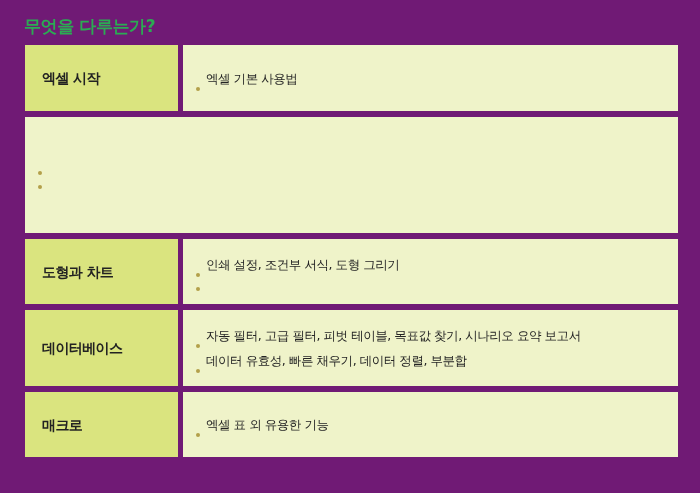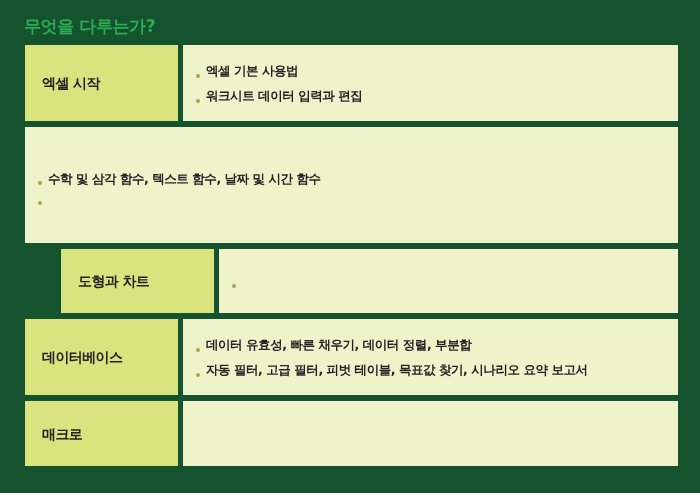--- a/index.html
+++ b/index.html
@@ -12,21 +12,21 @@
     width: 700px;
     height: 493px;
     overflow: hidden;
     font-family: "DejaVu Sans", "Liberation Sans", sans-serif;
     -webkit-font-smoothing: antialiased;
   }
   #page {
     position: relative;
     width: 700px;
     height: 493px;
-    background: #14532d;
+    background: #701a75;
     box-sizing: border-box;
   }
 
   
   .page-title {
     position: absolute;
     left: 24px;
     top: 15px;
     font-size: 17px;
     font-weight: bold;
@@ -74,23 +74,22 @@
     background: #eff3c9;
     box-sizing: border-box;
     padding: 13px 10px 13px 13px;
     display: flex;
     flex-direction: column;
     justify-content: center;
   }
   .topic-item {
     display: flex;
     flex-direction: row;
-    align-items: center;
+    align-items: flex-end;
     line-height: 25px;
-    font-weight: bold;
   }
   .bullet-dot {
     flex: 0 0 auto;
     width: 4px;
     height: 4px;
     border-radius: 50%;
     background: #b3a04a;
     margin-top: 10px;
     margin-right: 6px;
   }
@@ -98,21 +97,21 @@
     font-size: 12.5px;
     color: #242424;
     letter-spacing: -0.45px;
     line-height: 25px;
     white-space: nowrap;
   }
 
   
   .row-h1 { min-height: 66px; }
   .row-h2 { min-height: 116px; }
-  .row-h3 { min-height: 64px; margin-left: 36px; }
+  .row-h3 { min-height: 64px; }
   .row-h4 { min-height: 64px; }
   .row-h5 { min-height: 65px; }
 </style>
 </head>
 <body>
 
 <div id="page">
 
   <div class="page-title">무엇을 다루는가?</div>
 
@@ -120,68 +119,71 @@
 
     <div class="topic-row row-h1">
       <div class="topic-label-cell">
         <span class="topic-label">엑셀 시작</span>
       </div>
       <div class="topic-items-cell">
         <div class="topic-item">
           <span class="bullet-dot"></span>
           <span class="topic-item-text">엑셀 기본 사용법</span>
         </div>
-        <div class="topic-item">
-          <span class="bullet-dot"></span>
-          <span class="topic-item-text">워크시트 데이터 입력과 편집</span>
-        </div>
       </div>
     </div>
 
     <div class="topic-row row-h2">
       <div class="topic-items-cell">
         <div class="topic-item">
           <span class="bullet-dot"></span>
-          <span class="topic-item-text">수학 및 삼각 함수, 텍스트 함수, 날짜 및 시간 함수</span>
         </div>
         <div class="topic-item">
           <span class="bullet-dot"></span>
         </div>
       </div>
     </div>
 
     <div class="topic-row row-h3">
       <div class="topic-label-cell">
         <span class="topic-label">도형과 차트</span>
       </div>
       <div class="topic-items-cell">
         <div class="topic-item">
           <span class="bullet-dot"></span>
+          <span class="topic-item-text">인쇄 설정, 조건부 서식, 도형 그리기</span>
+        </div>
+        <div class="topic-item">
+          <span class="bullet-dot"></span>
         </div>
       </div>
     </div>
 
     <div class="topic-row row-h4">
       <div class="topic-label-cell">
         <span class="topic-label">데이터베이스</span>
       </div>
       <div class="topic-items-cell">
         <div class="topic-item">
           <span class="bullet-dot"></span>
-          <span class="topic-item-text">데이터 유효성, 빠른 채우기, 데이터 정렬, 부분합</span>
+          <span class="topic-item-text">자동 필터, 고급 필터, 피벗 테이블, 목표값 찾기, 시나리오 요약 보고서</span>
         </div>
         <div class="topic-item">
           <span class="bullet-dot"></span>
-          <span class="topic-item-text">자동 필터, 고급 필터, 피벗 테이블, 목표값 찾기, 시나리오 요약 보고서</span>
+          <span class="topic-item-text">데이터 유효성, 빠른 채우기, 데이터 정렬, 부분합</span>
         </div>
       </div>
     </div>
 
     <div class="topic-row row-h5">
       <div class="topic-label-cell">
         <span class="topic-label">매크로</span>
       </div>
       <div class="topic-items-cell">
+        <div class="topic-item">
+          <span class="bullet-dot"></span>
+          <span class="topic-item-text">엑셀 표 외 유용한 기능</span>
+        </div>
       </div>
     </div>
 
   </div>
 </div>
 
 </body></html>

